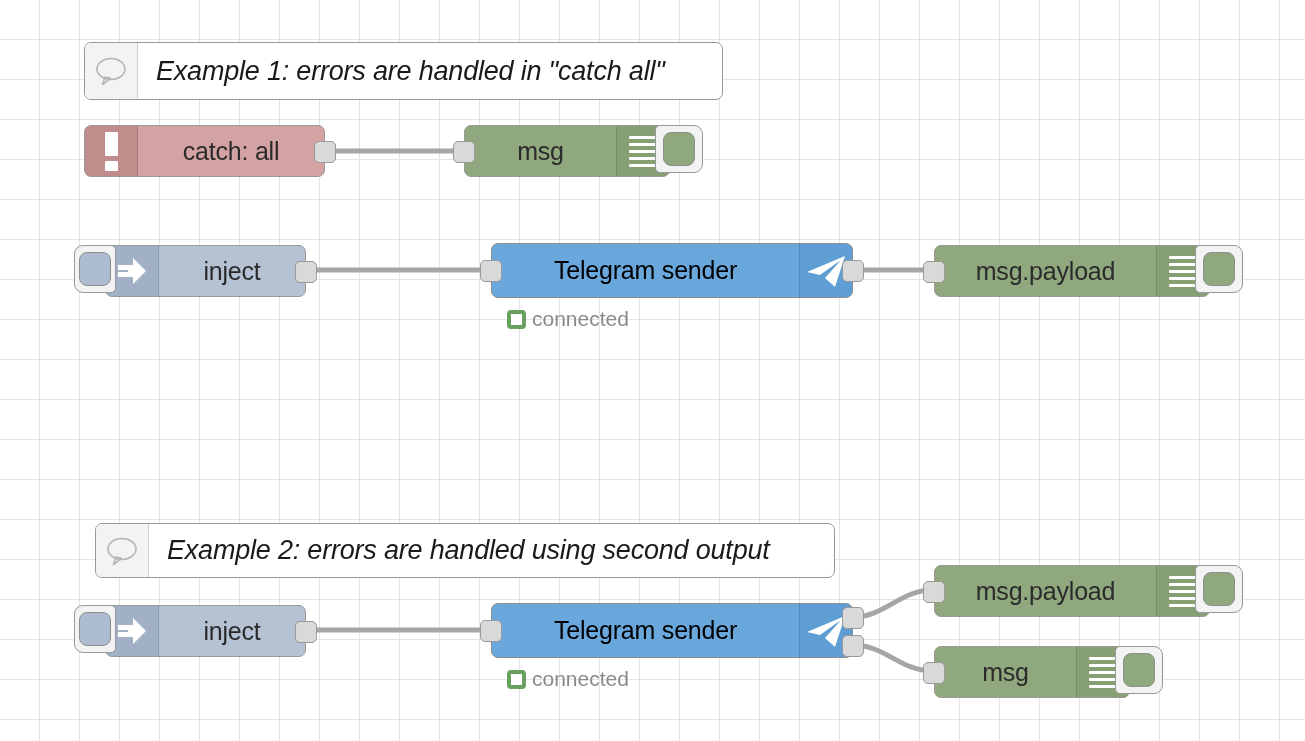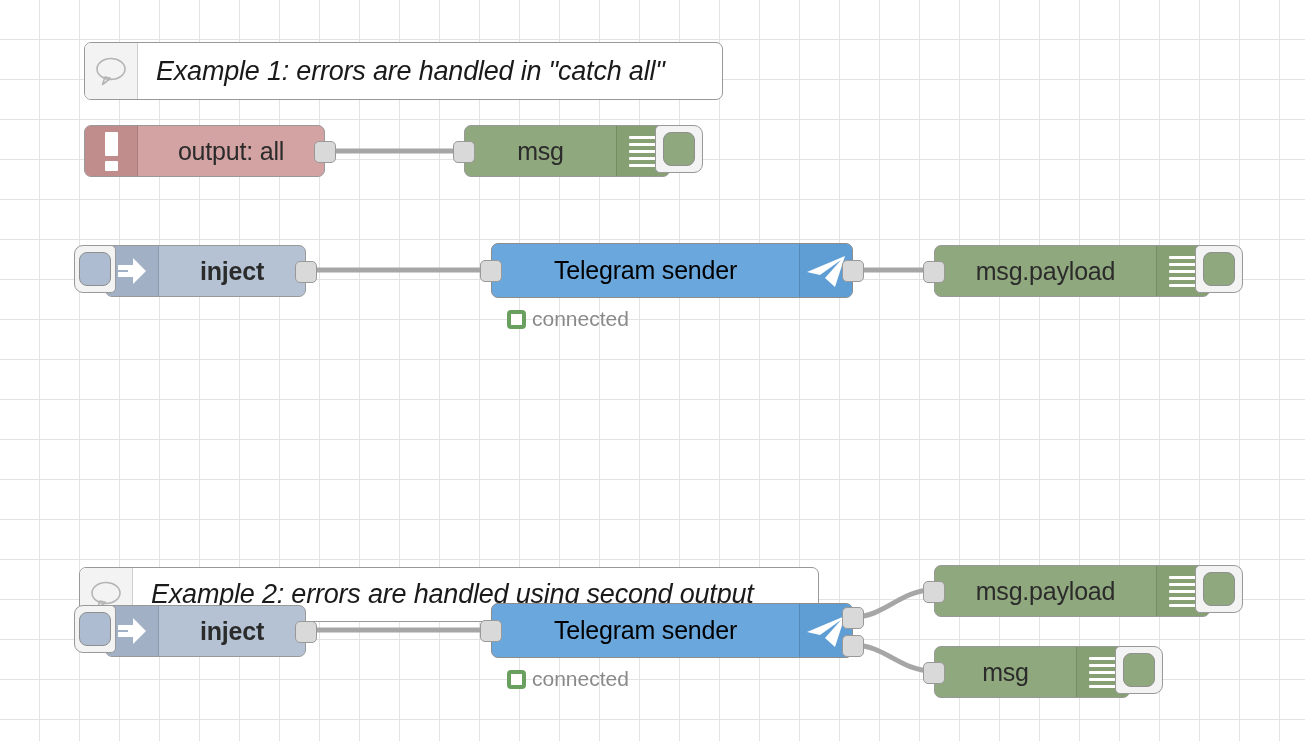--- a/index.html
+++ b/index.html
@@ -109,21 +109,21 @@
     font-style: italic;
     font-size: 27px;
     color: #1a1a1a;
   }
 
   
   .catch { background: #d3a2a2; }
   .catch .icon-box { background: #c08c8c; }
 
   
-  .inject { background: #b4c2d4; font-weight: bold; }
+  .inject { background: #b4c2d4; }
   .inject .icon-box { background: #a1b0c5; }
 
   
   .telegram { background: #6aa7dc; border-color: #8d8d8d; }
   .telegram .icon-box { background: #5f9ed4; }
   .telegram .node-label { color: #000000; }
 
   
   .debug { background: #90a87d; }
   .debug .icon-box { background: #87a073; }
@@ -231,21 +231,21 @@
   </div>
 
   <div class="node catch" style="left:84px; top:125px; width:241px; height:52px;">
     <div class="node-inner">
       <div class="icon-box leftside">
         <div class="bang">
             <i class="stem"></i>
             <i class="dot"></i>
           </div>
       </div>
-      <div class="node-label">output: all</div>
+      <div class="node-label">catch: all</div>
     </div>
     <span class="port out" style="top:15px;"></span>
   </div>
 
   <div class="node debug" style="left:464px; top:125px; width:206px; height:52px;">
     <div class="node-inner">
       <div class="node-label">msg</div>
       <div class="icon-box rightside">
         <div class="debug-lines">
             <i></i>
@@ -307,21 +307,21 @@
             <i></i>
           </div>
       </div>
     </div>
     <span class="port in" style="top:15px;"></span>
     <span class="node-btn right">
       <span class="pill"></span>
     </span>
   </div>
 
-  <div class="node comment" style="left:79px; top:523px; width:740px; height:55px;margin-top:44px;">
+  <div class="node comment" style="left:95px; top:523px; width:740px; height:55px;">
     <div class="node-inner">
       <div class="icon-box leftside">
         <svg width="34" height="30" viewBox="0 0 34 30" aria-hidden="true">
           <ellipse cx="17" cy="13" rx="14" ry="10.5" fill="none" stroke="#b5b5b5" stroke-width="1.6"></ellipse>
           <path d="M 11 21 L 8.5 28.5 L 16.5 22.4 Z" fill="none" stroke="#b5b5b5" stroke-width="1.6" stroke-linejoin="round"></path>
         </svg>
       </div>
       <div class="node-label">Example 2: errors are handled using second output</div>
     </div>
   </div>

